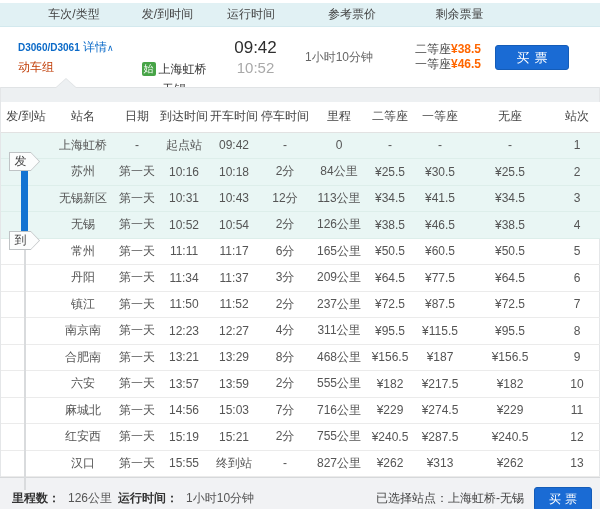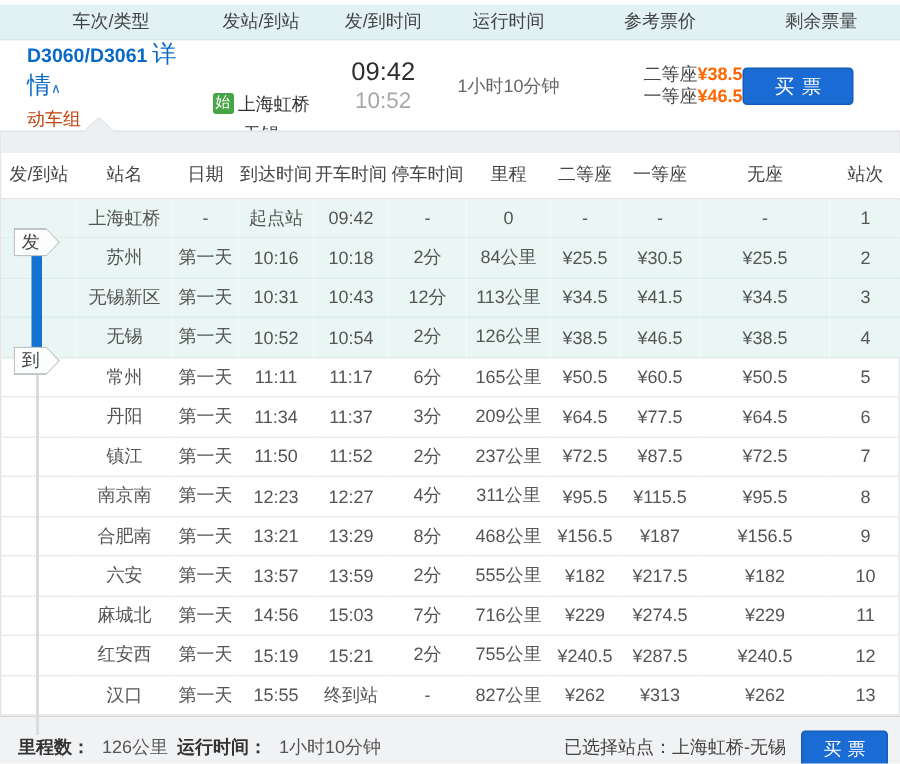--- a/index.html
+++ b/index.html
@@ -13,24 +13,24 @@
   .c0{width:130px; text-align:left; padding-left:18px;}
   .c1{width:88px;} .c2{width:75px;} .c3{width:92px;} .c4{width:110px;} .c5{width:105px;}
 
   
   .train-row { display:flex; height:60px; align-items:center; background:#fff; }
   .train-col { display:flex; flex-direction:column; justify-content:center; }
   .tc0{width:130px; padding-left:18px;}
   .tc1{width:88px; text-align:center;margin-top:44px;}
   .tc2{width:75px; text-align:center;}
   .tc3{width:92px; text-align:center; color:#666;}
-  .tc4{width:110px; text-align:right; }
+  .tc4{width:110px; text-align:right; padding-right:14px;}
   .tc5{width:105px; text-align:center;}
-  .train-no { color:#0b6ac8; font-weight:bold; font-size:13px; white-space:nowrap; }
-  .details-link { color:#0b6ac8; font-weight:normal; font-size:16px; cursor:pointer; }
+  .train-no { color:#0b6ac8; font-weight:bold; font-size:10px; white-space:nowrap; }
+  .details-link { color:#0b6ac8; font-weight:normal; font-size:12px; cursor:pointer; }
   .chev { color:#0b6ac8; font-size:9px; }
   .train-type { color:#c2410c; margin-top:3px; }
   .badge-start { display:inline-block; width:14px; height:14px; line-height:14px;
     background:#47a447; color:#fff; font-size:10px; text-align:center; border-radius:2px;
     vertical-align:middle; margin-right:3px; }
   .st-line { color:#333; }
   .st-to { color:#333; margin-top:3px; }
   .t-dep { font-size:17px; color:#2e2e2e; }
   .t-arr { font-size:15px; color:#a9a9a9; margin-top:1px; }
   .price-line { line-height:15px; white-space:nowrap; }
@@ -77,21 +77,20 @@
   .footer .sel { color:#444; margin-right:10px; }
   .btn-buy-sm { display:inline-block; background:#1a6bd4; border:1px solid #145cb8; color:#fff;
     border-radius:3px; width:58px; height:24px; line-height:22px; text-align:center;
     letter-spacing:4px; text-indent:4px; cursor:pointer; }
 </style>
 </head>
 <body>
 
 <div class="top-bar">
   <div class="c c0">车次/类型</div>
-  <div class="c c1">发站/到站</div>
   <div class="c c2">发/到时间</div>
   <div class="c c3">运行时间</div>
   <div class="c c4">参考票价</div>
   <div class="c c5">剩余票量</div>
 </div>
 
 <div class="train-row">
   <div class="train-col tc0">
     <div>
       <span class="train-no">D3060/D3061</span>

